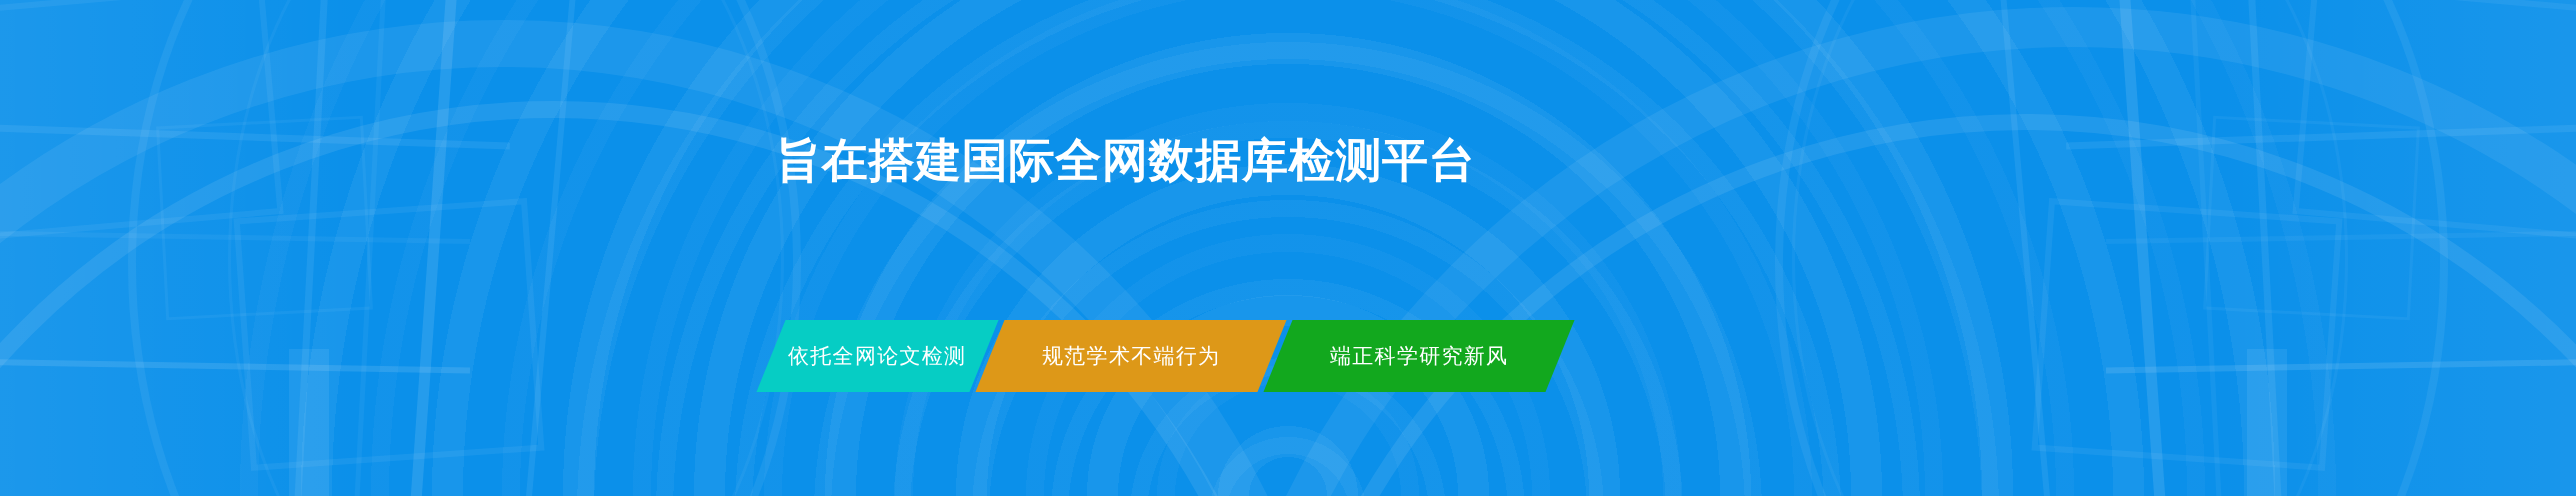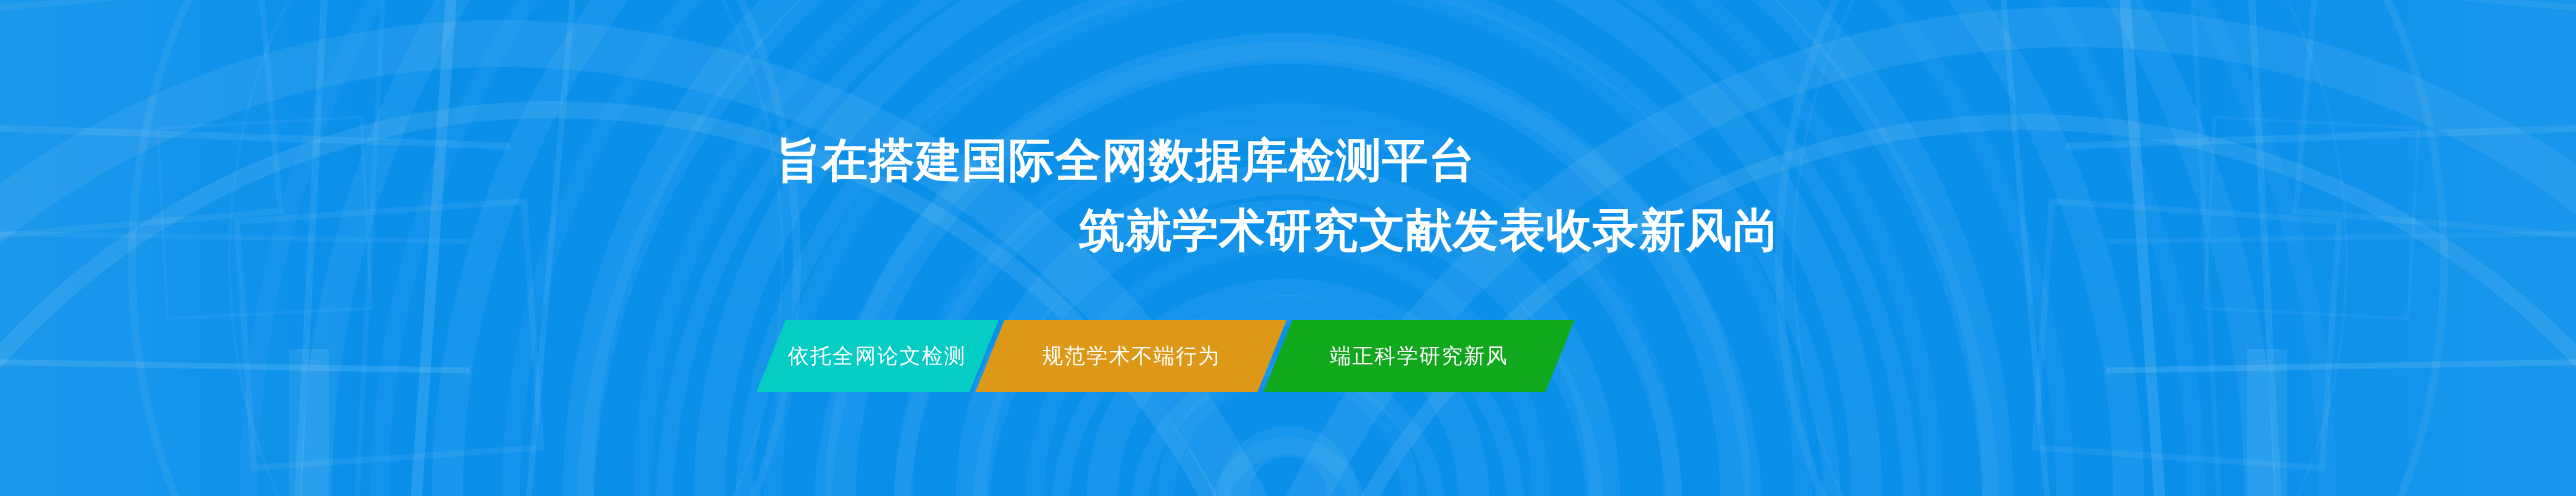--- a/index.html
+++ b/index.html
@@ -211,21 +211,20 @@
       <div class="carc" style="left:168px; top:-134px; width:657px;  height:939px;"></div>
       <div class="carc thin" style="left:268px; top:-80px; width:550px;  height:832px;"></div>
       <div class="cline" style="left:329px; top:429px;  width:40px;   height:241px;"></div>
     </div>
 
     <div class="edge-glow"></div>
   </div>
 
   <div class="headline">
     <div class="headline-line line-1" style="color: rgb(255, 255, 255);">旨在搭建国际全网数据库检测平台</div>
-    <div class="headline-line line-2" style="color: rgb(255, 255, 255);">筑就学术研究文献发表收录新风尚</div>
   </div>
 
   <div class="badge-strip">
     <div class="badge badge-1" style="background: rgb(6, 205, 196);">
       <span class="badge-label" style="color: rgb(255, 255, 255);">依托全网论文检测</span>
     </div>
     <div class="badge badge-2" style="background: rgb(221, 152, 24);">
       <span class="badge-label" style="color: rgb(255, 255, 255);">规范学术不端行为</span>
     </div>
     <div class="badge badge-3" style="background: rgb(18, 168, 30);">

